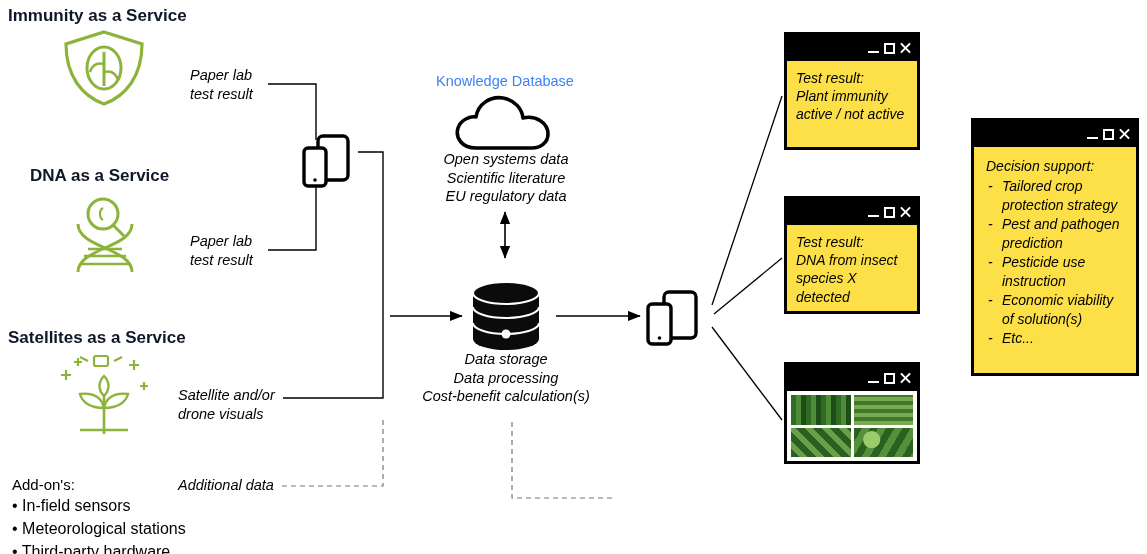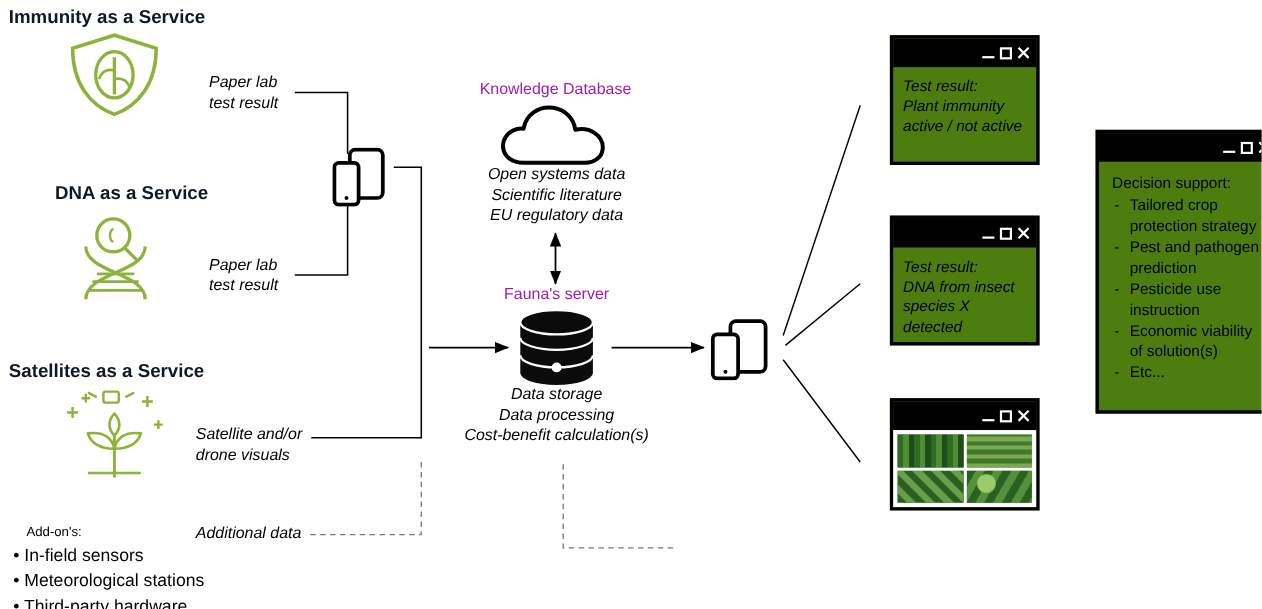--- a/index.html
+++ b/index.html
@@ -33,45 +33,43 @@
   }
   .lbl-italic {
     font-style: italic;
     font-size: 14.5px;
     color: #000;
     line-height: 1.28;
     white-space: pre-line;
   }
   .lbl-plain {
     font-size: 14.5px;
-    color: #a21caf;
+    color: #3b82f6;
     line-height: 1.3;
     white-space: pre-line;
   }
   .lbl-center {
     text-align: center;
   }
   .addon-title {
-    font-size: 12px;
-    color: #000;
-    margin-left: 12px;
+    font-size: 15px;
+    color: #000;
   }
   .addon-list {
     font-size: 16px;
     color: #000;
     line-height: 1.45;
     white-space: pre-line;
   }
   
   .win {
     position: absolute;
     border: 3px solid #000;
-    background: #4d7c0f;
-    box-sizing: border-box;
-    margin-left: 25px;
+    background: #fde047;
+    box-sizing: border-box;
   }
   .win-bar {
     height: 26px;
     background: #000;
     display: flex;
     align-items: center;
     justify-content: flex-end;
     padding-right: 6px;
     box-sizing: border-box;
   }
@@ -109,20 +107,21 @@
     padding: 8px 9px;
     font-style: italic;
     font-size: 14px;
     line-height: 1.3;
     color: #000;
     white-space: pre-line;
     box-sizing: border-box;
   }
   .decision-body {
     padding: 10px 12px;
+    font-style: italic;
     font-size: 14px;
     line-height: 1.32;
     color: #000;
     box-sizing: border-box;
   }
   .decision-body .d-head { margin-bottom: 2px; }
   .decision-body ul {
     margin: 0;
     padding: 0;
     list-style: none;
@@ -207,21 +206,21 @@
   <div class="abs" style="left:58px; top:28px;">
     <svg width="92" height="80" viewBox="0 0 92 80">
       <path d="M46 4 L84 16 C84 48 68 68 46 76 C24 68 8 48 8 16 Z" fill="none" stroke="#8cb33a" stroke-width="3.2"></path>
       <ellipse cx="46" cy="40" rx="17" ry="21" fill="none" stroke="#8cb33a" stroke-width="3"></ellipse>
       <path d="M46 24 L46 58" stroke="#8cb33a" stroke-width="3" fill="none"></path>
       <path d="M46 36 C38 34 34 38 32 44" stroke="#8cb33a" stroke-width="2.4" fill="none"></path>
       <path d="M46 44 C54 42 58 46 60 52" stroke="#8cb33a" stroke-width="2.4" fill="none"></path>
     </svg>
   </div>
 
-  <div class="abs heading" style="left:30px; top:166px;margin-left:20px;">DNA as a Service</div>
+  <div class="abs heading" style="left:30px; top:166px;">DNA as a Service</div>
   <div class="abs" style="left:56px; top:194px;">
     <svg width="98" height="82" viewBox="0 0 98 82">
       <path d="M22 78 C22 54 76 54 76 30" fill="none" stroke="#8cb33a" stroke-width="3"></path>
       <path d="M76 78 C76 54 22 54 22 30" fill="none" stroke="#8cb33a" stroke-width="3"></path>
       <path d="M28 62 L70 62 M24 70 L74 70 M32 55 L66 55" stroke="#8cb33a" stroke-width="2.4"></path>
       <circle cx="47" cy="20" r="15" fill="none" stroke="#8cb33a" stroke-width="3"></circle>
       <path d="M47 14 C43 16 43 24 47 26" fill="none" stroke="#8cb33a" stroke-width="2.2"></path>
       <line x1="57" y1="31" x2="68" y2="42" stroke="#8cb33a" stroke-width="3"></line>
     </svg>
   </div>
@@ -264,21 +263,20 @@
   <div class="abs lbl-plain lbl-center" style="left:400px; top:72px; width:210px;">Knowledge Database</div>
   <div class="abs" style="left:452px; top:92px;">
     <svg width="106" height="62" viewBox="0 0 106 62">
       <path d="M24 56 C10 56 3 46 6 36 C9 27 19 24 24 25 C26 12 38 4 51 6 C63 8 70 17 71 26 C84 23 96 31 96 42 C96 51 88 56 80 56 Z" fill="none" stroke="#000" stroke-width="3.6" stroke-linejoin="round"></path>
     </svg>
   </div>
   <div class="abs lbl-italic lbl-center" style="left:400px; top:150px; width:212px;">Open systems data
 Scientific literature
 EU regulatory data</div>
 
-  <div class="abs lbl-plain lbl-center" style="left:400px; top:259px; width:212px;">Fauna's server</div>
   <div class="abs" style="left:466px; top:280px;">
     <svg width="80" height="72" viewBox="0 0 80 72">
       <ellipse cx="40" cy="13" rx="33" ry="11" fill="#0b0b0b"></ellipse>
       <path d="M7 13 v14 a33 11 0 0 0 66 0 v-14 z" fill="#0b0b0b"></path>
       <path d="M7 29 v14 a33 11 0 0 0 66 0 v-14 z" fill="#0b0b0b"></path>
       <path d="M7 45 v14 a33 11 0 0 0 66 0 v-14 z" fill="#0b0b0b"></path>
       <ellipse cx="40" cy="13" rx="33" ry="11" fill="none" stroke="#fff" stroke-width="2"></ellipse>
       <path d="M7 27 a33 11 0 0 0 66 0" fill="none" stroke="#fff" stroke-width="2"></path>
       <path d="M7 43 a33 11 0 0 0 66 0" fill="none" stroke="#fff" stroke-width="2"></path>
       <circle cx="40" cy="54" r="4.5" fill="#fff"></circle>

